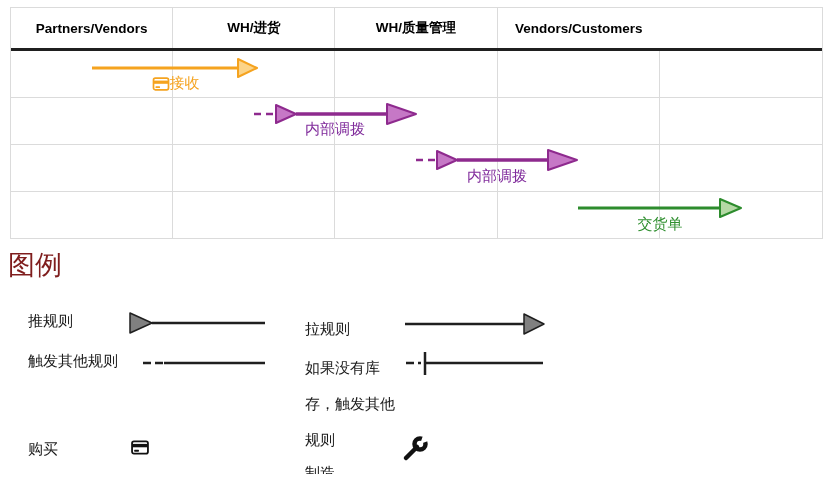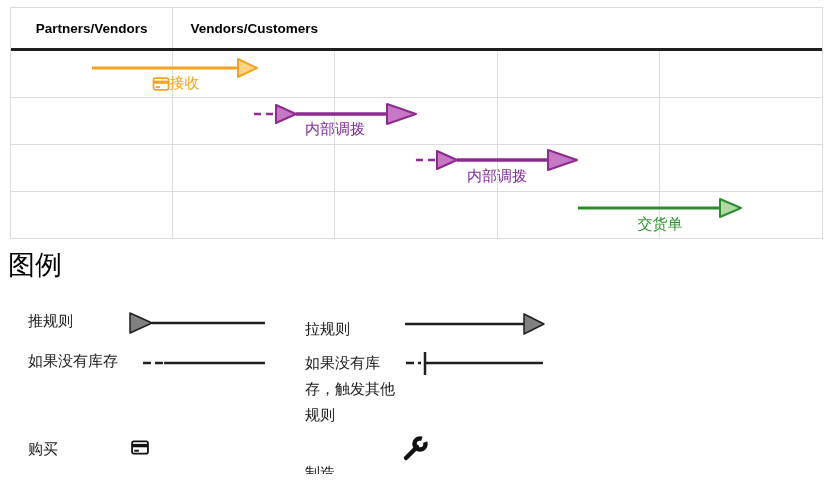--- a/index.html
+++ b/index.html
@@ -37,34 +37,36 @@
   
   .arrow-label{position:absolute;font-size:15px;display:flex;align-items:center;gap:0;
     transform:translateX(-50%);white-space:nowrap;}
   .lab-orange{color:#f5a31f;}
   .lab-purple{color:#812d9c;}
   .lab-green{color:#2f8f2f;}
   .icon-wrap{display:inline-flex;align-items:center;}
   .icon-wrap svg{display:block;overflow:visible;}
 
   
-  .legend-title{position:absolute;left:8px;top:247px;font-size:27px;color:#000000;}
+  .legend-title{position:absolute;left:8px;top:247px;font-size:27px;color:#7f1d1d;}
   .ltext{position:absolute;font-size:15px;color:#1a1a1a;}
-  .wrap-text{width:96px;line-height:26px;}
+  .wrap-text{width:96px;line-height:36px;}
   .abs-icon{position:absolute;color:#111;}
   .abs-icon svg{display:block;overflow:visible;}
 </style>
 </head>
 <body>
 
 <div class="page">
 
   <div class="routes-table">
     <div class="hrow">
       <div class="hcell">Partners/Vendors</div>
+      <div class="hcell">WH/进货</div>
+      <div class="hcell">WH/质量管理</div>
       <div class="hcell">Vendors/Customers</div>
     </div>
     <div class="brow">
       <div class="cell"></div>
         <div class="cell"></div>
         <div class="cell"></div>
         <div class="cell"></div>
         <div class="cell"></div>
     </div>
     <div class="brow">
@@ -139,21 +141,21 @@
     <span>内部调拨</span>
   </div>
   <div class="arrow-label lab-green" style="left:660px;top:215px;">
     <span>交货单</span>
   </div>
 
   <div class="legend-title">图例</div>
 
   <div class="ltext" style="left:28px;top:312px;">推规则</div>
   <div class="ltext" style="left:305px;top:320px;">拉规则</div>
-  <div class="ltext" style="left:28px;top:352px;">如果没有库存</div>
+  <div class="ltext" style="left:28px;top:352px;">触发其他规则</div>
   <div class="ltext wrap-text" style="left:305px;top:350px;">如果没有库存，触发其他规则</div>
   <div class="ltext" style="left:28px;top:440px;">购买</div>
   <div class="ltext" style="left:305px;top:440px;margin-top:24px;">制造</div>
 
   <div class="abs-icon" style="left:131px;top:440px;">
     <svg width="18" height="15" viewBox="0 0 17 14">
       <rect x="1" y="1.2" width="15" height="11.6" rx="1.8" fill="none" stroke="currentColor" stroke-width="1.7"></rect>
       <rect x="1" y="3.6" width="15" height="3.2" fill="currentColor"></rect>
       <rect x="3" y="9.2" width="4.5" height="1.7" rx="0.5" fill="currentColor"></rect>
     </svg>

